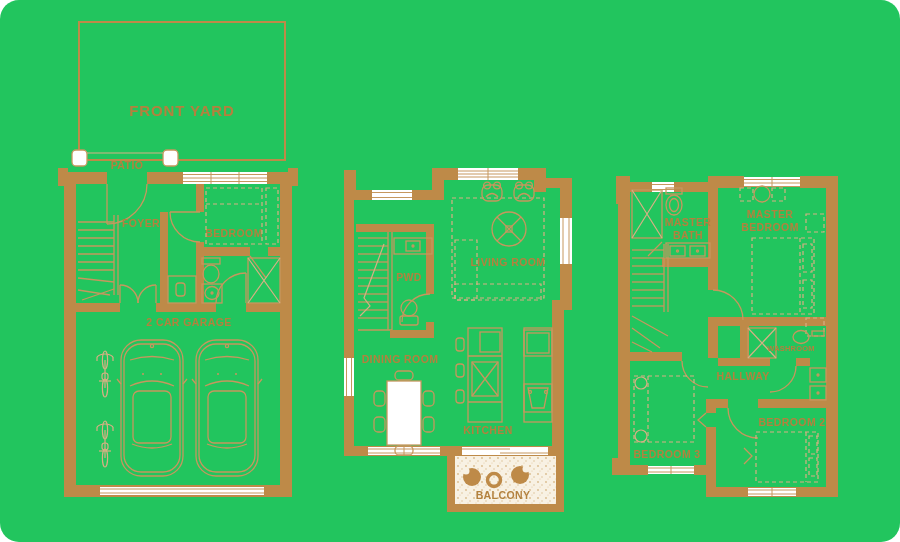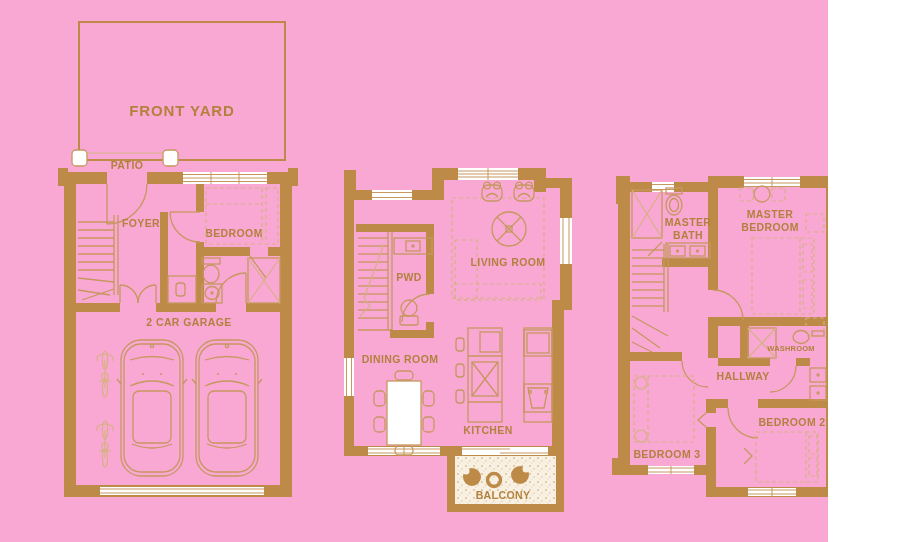--- a/index.html
+++ b/index.html
@@ -1,16 +1,16 @@
 <!DOCTYPE html>
 <html><head>
 <meta charset="utf-8">
 <style>
   html,body{margin:0;padding:0;background:#ffffff;}
-  .stage{position:relative;width:828px;height:542px;background:#f9a8d4;overflow:hidden;}
+  .stage{position:relative;width:900px;height:542px;background:#22c55e;overflow:hidden;border-radius:19px;}
   
   .w{fill:#BE8A48;stroke:none;}
   
   .ln{fill:none;stroke:#C6975E;stroke-width:1.3;}
   .lnf{fill:#ffffff;stroke:#C6975E;stroke-width:1.3;}
   .lt{fill:none;stroke:#D7B084;stroke-width:1.2;}
   .dash{fill:none;stroke:#D7B084;stroke-width:1.2;stroke-dasharray:4 3;}
   .winline{stroke:#C6975E;stroke-width:1;fill:none;}
   .whitefill{fill:#ffffff;stroke:none;}
   .outline{fill:none;stroke:#BE8A48;stroke-width:2;}

